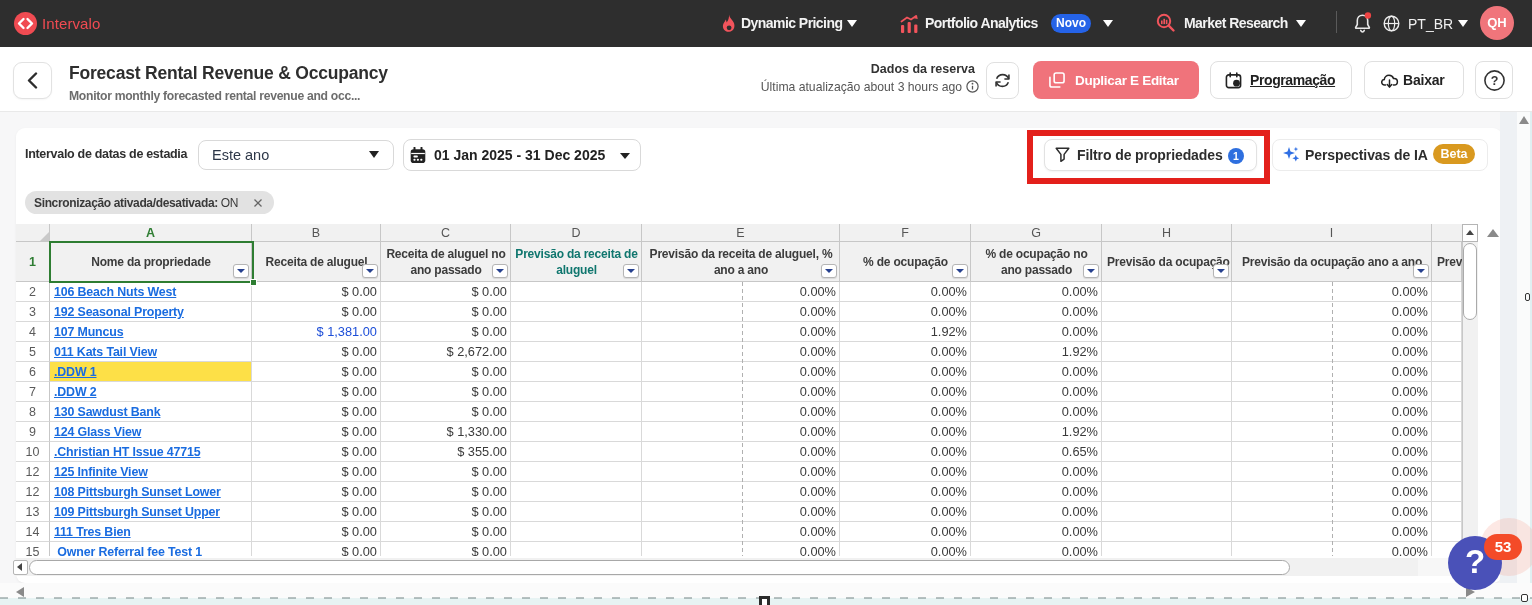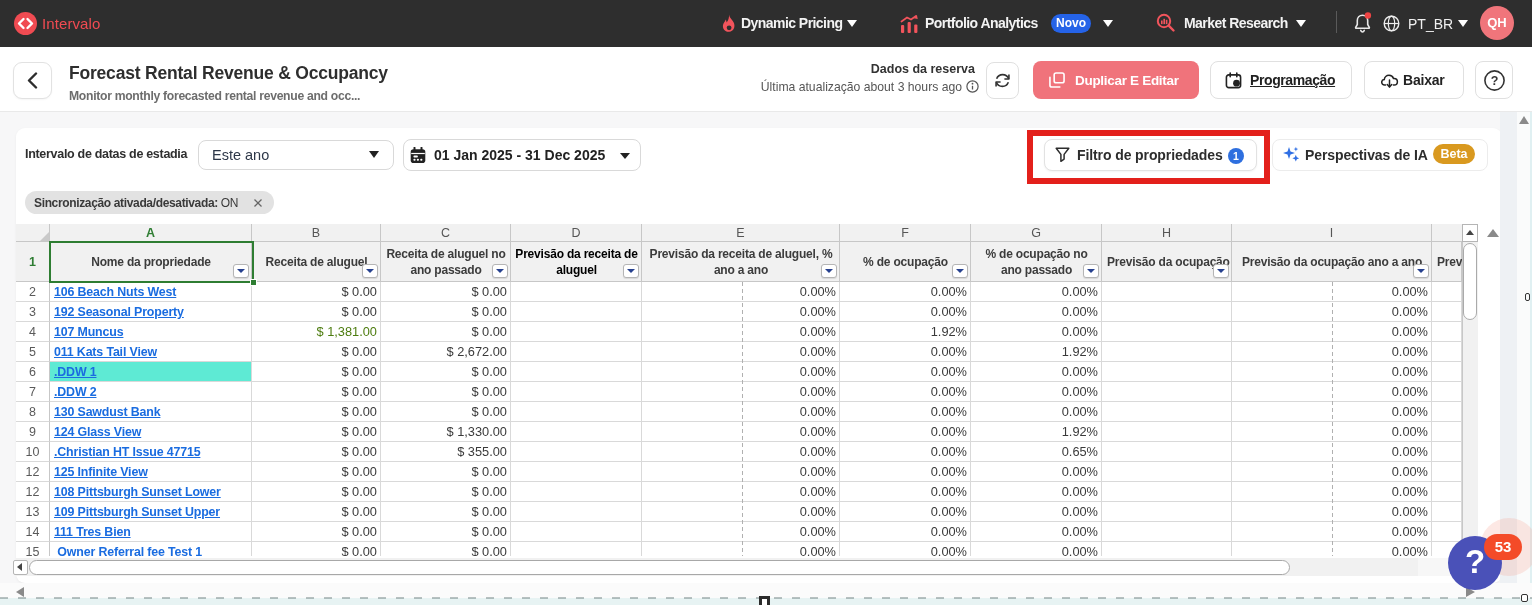--- a/index.html
+++ b/index.html
@@ -185,21 +185,21 @@
 <div class="abs" style="left:237px;top:269px;width:0;height:0;border-left:4px solid transparent;border-right:4px solid transparent;border-top:4.5px solid #26418f;"></div>
 <div class="abs" style="left:252px;top:242px;width:129px;height:40px;border-right:1px solid #c7c7c7;"></div>
 <div class="abs" style="left:252px;top:242px;width:129px;height:40px;font-size:12px;font-weight:bold;color:#3c3c3c;letter-spacing:-0.2px;text-align:center;line-height:40px;white-space:nowrap;overflow:hidden;">Receita de aluguel</div>
 <div class="abs" style="left:362px;top:264px;width:16px;height:14px;background:#fff;border:1px solid #b5b5b5;border-radius:3px;box-shadow:0 1px 1px rgba(0,0,0,0.1);"></div>
 <div class="abs" style="left:366px;top:269px;width:0;height:0;border-left:4px solid transparent;border-right:4px solid transparent;border-top:4.5px solid #26418f;"></div>
 <div class="abs" style="left:381px;top:242px;width:130px;height:40px;border-right:1px solid #c7c7c7;"></div>
 <div class="abs" style="left:381px;top:246px;width:130px;height:33px;font-size:12px;font-weight:bold;color:#3c3c3c;letter-spacing:-0.2px;text-align:center;line-height:16px;overflow:hidden;">Receita de aluguel no<br>ano passado</div>
 <div class="abs" style="left:492px;top:264px;width:16px;height:14px;background:#fff;border:1px solid #b5b5b5;border-radius:3px;box-shadow:0 1px 1px rgba(0,0,0,0.1);"></div>
 <div class="abs" style="left:496px;top:269px;width:0;height:0;border-left:4px solid transparent;border-right:4px solid transparent;border-top:4.5px solid #26418f;"></div>
 <div class="abs" style="left:511px;top:242px;width:131px;height:40px;border-right:1px solid #c7c7c7;"></div>
-<div class="abs" style="left:511px;top:246px;width:131px;height:33px;font-size:12px;font-weight:bold;color:#000000;letter-spacing:-0.2px;text-align:center;line-height:16px;overflow:hidden;">Previsão da receita de<br>aluguel</div>
+<div class="abs" style="left:511px;top:246px;width:131px;height:33px;font-size:12px;font-weight:bold;color:#0f766e;letter-spacing:-0.2px;text-align:center;line-height:16px;overflow:hidden;">Previsão da receita de<br>aluguel</div>
 <div class="abs" style="left:623px;top:264px;width:16px;height:14px;background:#fff;border:1px solid #b5b5b5;border-radius:3px;box-shadow:0 1px 1px rgba(0,0,0,0.1);"></div>
 <div class="abs" style="left:627px;top:269px;width:0;height:0;border-left:4px solid transparent;border-right:4px solid transparent;border-top:4.5px solid #26418f;"></div>
 <div class="abs" style="left:642px;top:242px;width:198px;height:40px;border-right:1px solid #c7c7c7;"></div>
 <div class="abs" style="left:642px;top:246px;width:198px;height:33px;font-size:12px;font-weight:bold;color:#3c3c3c;letter-spacing:-0.2px;text-align:center;line-height:16px;overflow:hidden;">Previsão da receita de aluguel, %<br>ano a ano</div>
 <div class="abs" style="left:821px;top:264px;width:16px;height:14px;background:#fff;border:1px solid #b5b5b5;border-radius:3px;box-shadow:0 1px 1px rgba(0,0,0,0.1);"></div>
 <div class="abs" style="left:825px;top:269px;width:0;height:0;border-left:4px solid transparent;border-right:4px solid transparent;border-top:4.5px solid #26418f;"></div>
 <div class="abs" style="left:840px;top:242px;width:131px;height:40px;border-right:1px solid #c7c7c7;"></div>
 <div class="abs" style="left:840px;top:242px;width:131px;height:40px;font-size:12px;font-weight:bold;color:#3c3c3c;letter-spacing:-0.2px;text-align:center;line-height:40px;white-space:nowrap;overflow:hidden;">% de ocupação</div>
 <div class="abs" style="left:952px;top:264px;width:16px;height:14px;background:#fff;border:1px solid #b5b5b5;border-radius:3px;box-shadow:0 1px 1px rgba(0,0,0,0.1);"></div>
 <div class="abs" style="left:956px;top:269px;width:0;height:0;border-left:4px solid transparent;border-right:4px solid transparent;border-top:4.5px solid #26418f;"></div>
@@ -234,42 +234,42 @@
 <div class="abs" style="left:381px;top:302px;width:130px;height:20px;border-right:1px solid #d9d9d9;border-bottom:1px solid #d9d9d9;font-size:12.8px;color:#3a3a3a;text-align:right;padding-right:3px;line-height:20px;white-space:nowrap;overflow:hidden;background:#fff;">$ 0.00</div>
 <div class="abs" style="left:511px;top:302px;width:131px;height:20px;border-right:1px solid #d9d9d9;border-bottom:1px solid #d9d9d9;font-size:12.8px;color:#3a3a3a;text-align:right;padding-right:3px;line-height:20px;white-space:nowrap;overflow:hidden;background:#fff;"></div>
 <div class="abs" style="left:642px;top:302px;width:198px;height:20px;border-right:1px solid #d9d9d9;border-bottom:1px solid #d9d9d9;font-size:12.8px;color:#3a3a3a;text-align:right;padding-right:3px;line-height:20px;white-space:nowrap;overflow:hidden;background:#fff;">0.00%</div>
 <div class="abs" style="left:840px;top:302px;width:131px;height:20px;border-right:1px solid #d9d9d9;border-bottom:1px solid #d9d9d9;font-size:12.8px;color:#3a3a3a;text-align:right;padding-right:3px;line-height:20px;white-space:nowrap;overflow:hidden;background:#fff;">0.00%</div>
 <div class="abs" style="left:971px;top:302px;width:131px;height:20px;border-right:1px solid #d9d9d9;border-bottom:1px solid #d9d9d9;font-size:12.8px;color:#3a3a3a;text-align:right;padding-right:3px;line-height:20px;white-space:nowrap;overflow:hidden;background:#fff;">0.00%</div>
 <div class="abs" style="left:1102px;top:302px;width:130px;height:20px;border-right:1px solid #d9d9d9;border-bottom:1px solid #d9d9d9;font-size:12.8px;color:#3a3a3a;text-align:right;padding-right:3px;line-height:20px;white-space:nowrap;overflow:hidden;background:#fff;"></div>
 <div class="abs" style="left:1232px;top:302px;width:200px;height:20px;border-right:1px solid #d9d9d9;border-bottom:1px solid #d9d9d9;font-size:12.8px;color:#3a3a3a;text-align:right;padding-right:3px;line-height:20px;white-space:nowrap;overflow:hidden;background:#fff;">0.00%</div>
 <div class="abs" style="left:1432px;top:302px;width:30px;height:20px;border-right:1px solid #d9d9d9;border-bottom:1px solid #d9d9d9;font-size:12.8px;color:#3a3a3a;text-align:right;padding-right:3px;line-height:20px;white-space:nowrap;overflow:hidden;background:#fff;"></div>
 <div class="abs" style="left:16px;top:322px;width:34px;height:20px;border-right:1px solid #c7c7c7;border-bottom:1px solid #d9d9d9;font-size:12.5px;color:#5a5a5a;text-align:center;line-height:20px;">4</div>
 <div class="abs" style="left:50px;top:322px;width:202px;height:20px;border-right:1px solid #d9d9d9;border-bottom:1px solid #d9d9d9;font-size:12.8px;color:#3a3a3a;text-align:left;padding-left:4px;line-height:20px;white-space:nowrap;overflow:hidden;background:#fff;"><span style="color:#1a6ce0;font-weight:bold;text-decoration:underline;font-size:12.4px;letter-spacing:-0.15px;">107 Muncus</span></div>
-<div class="abs" style="left:252px;top:322px;width:129px;height:20px;border-right:1px solid #d9d9d9;border-bottom:1px solid #d9d9d9;font-size:12.8px;color:#4d7c0f;text-align:right;padding-right:3px;line-height:20px;white-space:nowrap;overflow:hidden;background:#fff;">$ 1,381.00</div>
+<div class="abs" style="left:252px;top:322px;width:129px;height:20px;border-right:1px solid #d9d9d9;border-bottom:1px solid #d9d9d9;font-size:12.8px;color:#1d4ed8;text-align:right;padding-right:3px;line-height:20px;white-space:nowrap;overflow:hidden;background:#fff;">$ 1,381.00</div>
 <div class="abs" style="left:381px;top:322px;width:130px;height:20px;border-right:1px solid #d9d9d9;border-bottom:1px solid #d9d9d9;font-size:12.8px;color:#3a3a3a;text-align:right;padding-right:3px;line-height:20px;white-space:nowrap;overflow:hidden;background:#fff;">$ 0.00</div>
 <div class="abs" style="left:511px;top:322px;width:131px;height:20px;border-right:1px solid #d9d9d9;border-bottom:1px solid #d9d9d9;font-size:12.8px;color:#3a3a3a;text-align:right;padding-right:3px;line-height:20px;white-space:nowrap;overflow:hidden;background:#fff;"></div>
 <div class="abs" style="left:642px;top:322px;width:198px;height:20px;border-right:1px solid #d9d9d9;border-bottom:1px solid #d9d9d9;font-size:12.8px;color:#3a3a3a;text-align:right;padding-right:3px;line-height:20px;white-space:nowrap;overflow:hidden;background:#fff;">0.00%</div>
 <div class="abs" style="left:840px;top:322px;width:131px;height:20px;border-right:1px solid #d9d9d9;border-bottom:1px solid #d9d9d9;font-size:12.8px;color:#3a3a3a;text-align:right;padding-right:3px;line-height:20px;white-space:nowrap;overflow:hidden;background:#fff;">1.92%</div>
 <div class="abs" style="left:971px;top:322px;width:131px;height:20px;border-right:1px solid #d9d9d9;border-bottom:1px solid #d9d9d9;font-size:12.8px;color:#3a3a3a;text-align:right;padding-right:3px;line-height:20px;white-space:nowrap;overflow:hidden;background:#fff;">0.00%</div>
 <div class="abs" style="left:1102px;top:322px;width:130px;height:20px;border-right:1px solid #d9d9d9;border-bottom:1px solid #d9d9d9;font-size:12.8px;color:#3a3a3a;text-align:right;padding-right:3px;line-height:20px;white-space:nowrap;overflow:hidden;background:#fff;"></div>
 <div class="abs" style="left:1232px;top:322px;width:200px;height:20px;border-right:1px solid #d9d9d9;border-bottom:1px solid #d9d9d9;font-size:12.8px;color:#3a3a3a;text-align:right;padding-right:3px;line-height:20px;white-space:nowrap;overflow:hidden;background:#fff;">0.00%</div>
 <div class="abs" style="left:1432px;top:322px;width:30px;height:20px;border-right:1px solid #d9d9d9;border-bottom:1px solid #d9d9d9;font-size:12.8px;color:#3a3a3a;text-align:right;padding-right:3px;line-height:20px;white-space:nowrap;overflow:hidden;background:#fff;"></div>
 <div class="abs" style="left:16px;top:342px;width:34px;height:20px;border-right:1px solid #c7c7c7;border-bottom:1px solid #d9d9d9;font-size:12.5px;color:#5a5a5a;text-align:center;line-height:20px;">5</div>
 <div class="abs" style="left:50px;top:342px;width:202px;height:20px;border-right:1px solid #d9d9d9;border-bottom:1px solid #d9d9d9;font-size:12.8px;color:#3a3a3a;text-align:left;padding-left:4px;line-height:20px;white-space:nowrap;overflow:hidden;background:#fff;"><span style="color:#1a6ce0;font-weight:bold;text-decoration:underline;font-size:12.4px;letter-spacing:-0.15px;">011 Kats Tail View</span></div>
 <div class="abs" style="left:252px;top:342px;width:129px;height:20px;border-right:1px solid #d9d9d9;border-bottom:1px solid #d9d9d9;font-size:12.8px;color:#3a3a3a;text-align:right;padding-right:3px;line-height:20px;white-space:nowrap;overflow:hidden;background:#fff;">$ 0.00</div>
 <div class="abs" style="left:381px;top:342px;width:130px;height:20px;border-right:1px solid #d9d9d9;border-bottom:1px solid #d9d9d9;font-size:12.8px;color:#3a3a3a;text-align:right;padding-right:3px;line-height:20px;white-space:nowrap;overflow:hidden;background:#fff;">$ 2,672.00</div>
 <div class="abs" style="left:511px;top:342px;width:131px;height:20px;border-right:1px solid #d9d9d9;border-bottom:1px solid #d9d9d9;font-size:12.8px;color:#3a3a3a;text-align:right;padding-right:3px;line-height:20px;white-space:nowrap;overflow:hidden;background:#fff;"></div>
 <div class="abs" style="left:642px;top:342px;width:198px;height:20px;border-right:1px solid #d9d9d9;border-bottom:1px solid #d9d9d9;font-size:12.8px;color:#3a3a3a;text-align:right;padding-right:3px;line-height:20px;white-space:nowrap;overflow:hidden;background:#fff;">0.00%</div>
 <div class="abs" style="left:840px;top:342px;width:131px;height:20px;border-right:1px solid #d9d9d9;border-bottom:1px solid #d9d9d9;font-size:12.8px;color:#3a3a3a;text-align:right;padding-right:3px;line-height:20px;white-space:nowrap;overflow:hidden;background:#fff;">0.00%</div>
 <div class="abs" style="left:971px;top:342px;width:131px;height:20px;border-right:1px solid #d9d9d9;border-bottom:1px solid #d9d9d9;font-size:12.8px;color:#3a3a3a;text-align:right;padding-right:3px;line-height:20px;white-space:nowrap;overflow:hidden;background:#fff;">1.92%</div>
 <div class="abs" style="left:1102px;top:342px;width:130px;height:20px;border-right:1px solid #d9d9d9;border-bottom:1px solid #d9d9d9;font-size:12.8px;color:#3a3a3a;text-align:right;padding-right:3px;line-height:20px;white-space:nowrap;overflow:hidden;background:#fff;"></div>
 <div class="abs" style="left:1232px;top:342px;width:200px;height:20px;border-right:1px solid #d9d9d9;border-bottom:1px solid #d9d9d9;font-size:12.8px;color:#3a3a3a;text-align:right;padding-right:3px;line-height:20px;white-space:nowrap;overflow:hidden;background:#fff;">0.00%</div>
 <div class="abs" style="left:1432px;top:342px;width:30px;height:20px;border-right:1px solid #d9d9d9;border-bottom:1px solid #d9d9d9;font-size:12.8px;color:#3a3a3a;text-align:right;padding-right:3px;line-height:20px;white-space:nowrap;overflow:hidden;background:#fff;"></div>
 <div class="abs" style="left:16px;top:362px;width:34px;height:20px;border-right:1px solid #c7c7c7;border-bottom:1px solid #d9d9d9;font-size:12.5px;color:#5a5a5a;text-align:center;line-height:20px;">6</div>
-<div class="abs" style="left:50px;top:362px;width:202px;height:20px;border-right:1px solid #d9d9d9;border-bottom:1px solid #d9d9d9;font-size:12.8px;color:#3a3a3a;text-align:left;padding-left:4px;line-height:20px;white-space:nowrap;overflow:hidden;background:#5eead4;"><span style="color:#1a6ce0;font-weight:bold;text-decoration:underline;font-size:12.4px;letter-spacing:-0.15px;">.DDW 1</span></div>
+<div class="abs" style="left:50px;top:362px;width:202px;height:20px;border-right:1px solid #d9d9d9;border-bottom:1px solid #d9d9d9;font-size:12.8px;color:#3a3a3a;text-align:left;padding-left:4px;line-height:20px;white-space:nowrap;overflow:hidden;background:#fde047;"><span style="color:#1a6ce0;font-weight:bold;text-decoration:underline;font-size:12.4px;letter-spacing:-0.15px;">.DDW 1</span></div>
 <div class="abs" style="left:252px;top:362px;width:129px;height:20px;border-right:1px solid #d9d9d9;border-bottom:1px solid #d9d9d9;font-size:12.8px;color:#3a3a3a;text-align:right;padding-right:3px;line-height:20px;white-space:nowrap;overflow:hidden;background:#fff;">$ 0.00</div>
 <div class="abs" style="left:381px;top:362px;width:130px;height:20px;border-right:1px solid #d9d9d9;border-bottom:1px solid #d9d9d9;font-size:12.8px;color:#3a3a3a;text-align:right;padding-right:3px;line-height:20px;white-space:nowrap;overflow:hidden;background:#fff;">$ 0.00</div>
 <div class="abs" style="left:511px;top:362px;width:131px;height:20px;border-right:1px solid #d9d9d9;border-bottom:1px solid #d9d9d9;font-size:12.8px;color:#3a3a3a;text-align:right;padding-right:3px;line-height:20px;white-space:nowrap;overflow:hidden;background:#fff;"></div>
 <div class="abs" style="left:642px;top:362px;width:198px;height:20px;border-right:1px solid #d9d9d9;border-bottom:1px solid #d9d9d9;font-size:12.8px;color:#3a3a3a;text-align:right;padding-right:3px;line-height:20px;white-space:nowrap;overflow:hidden;background:#fff;">0.00%</div>
 <div class="abs" style="left:840px;top:362px;width:131px;height:20px;border-right:1px solid #d9d9d9;border-bottom:1px solid #d9d9d9;font-size:12.8px;color:#3a3a3a;text-align:right;padding-right:3px;line-height:20px;white-space:nowrap;overflow:hidden;background:#fff;">0.00%</div>
 <div class="abs" style="left:971px;top:362px;width:131px;height:20px;border-right:1px solid #d9d9d9;border-bottom:1px solid #d9d9d9;font-size:12.8px;color:#3a3a3a;text-align:right;padding-right:3px;line-height:20px;white-space:nowrap;overflow:hidden;background:#fff;">0.00%</div>
 <div class="abs" style="left:1102px;top:362px;width:130px;height:20px;border-right:1px solid #d9d9d9;border-bottom:1px solid #d9d9d9;font-size:12.8px;color:#3a3a3a;text-align:right;padding-right:3px;line-height:20px;white-space:nowrap;overflow:hidden;background:#fff;"></div>
 <div class="abs" style="left:1232px;top:362px;width:200px;height:20px;border-right:1px solid #d9d9d9;border-bottom:1px solid #d9d9d9;font-size:12.8px;color:#3a3a3a;text-align:right;padding-right:3px;line-height:20px;white-space:nowrap;overflow:hidden;background:#fff;">0.00%</div>
 <div class="abs" style="left:1432px;top:362px;width:30px;height:20px;border-right:1px solid #d9d9d9;border-bottom:1px solid #d9d9d9;font-size:12.8px;color:#3a3a3a;text-align:right;padding-right:3px;line-height:20px;white-space:nowrap;overflow:hidden;background:#fff;"></div>
 <div class="abs" style="left:16px;top:382px;width:34px;height:20px;border-right:1px solid #c7c7c7;border-bottom:1px solid #d9d9d9;font-size:12.5px;color:#5a5a5a;text-align:center;line-height:20px;">7</div>

